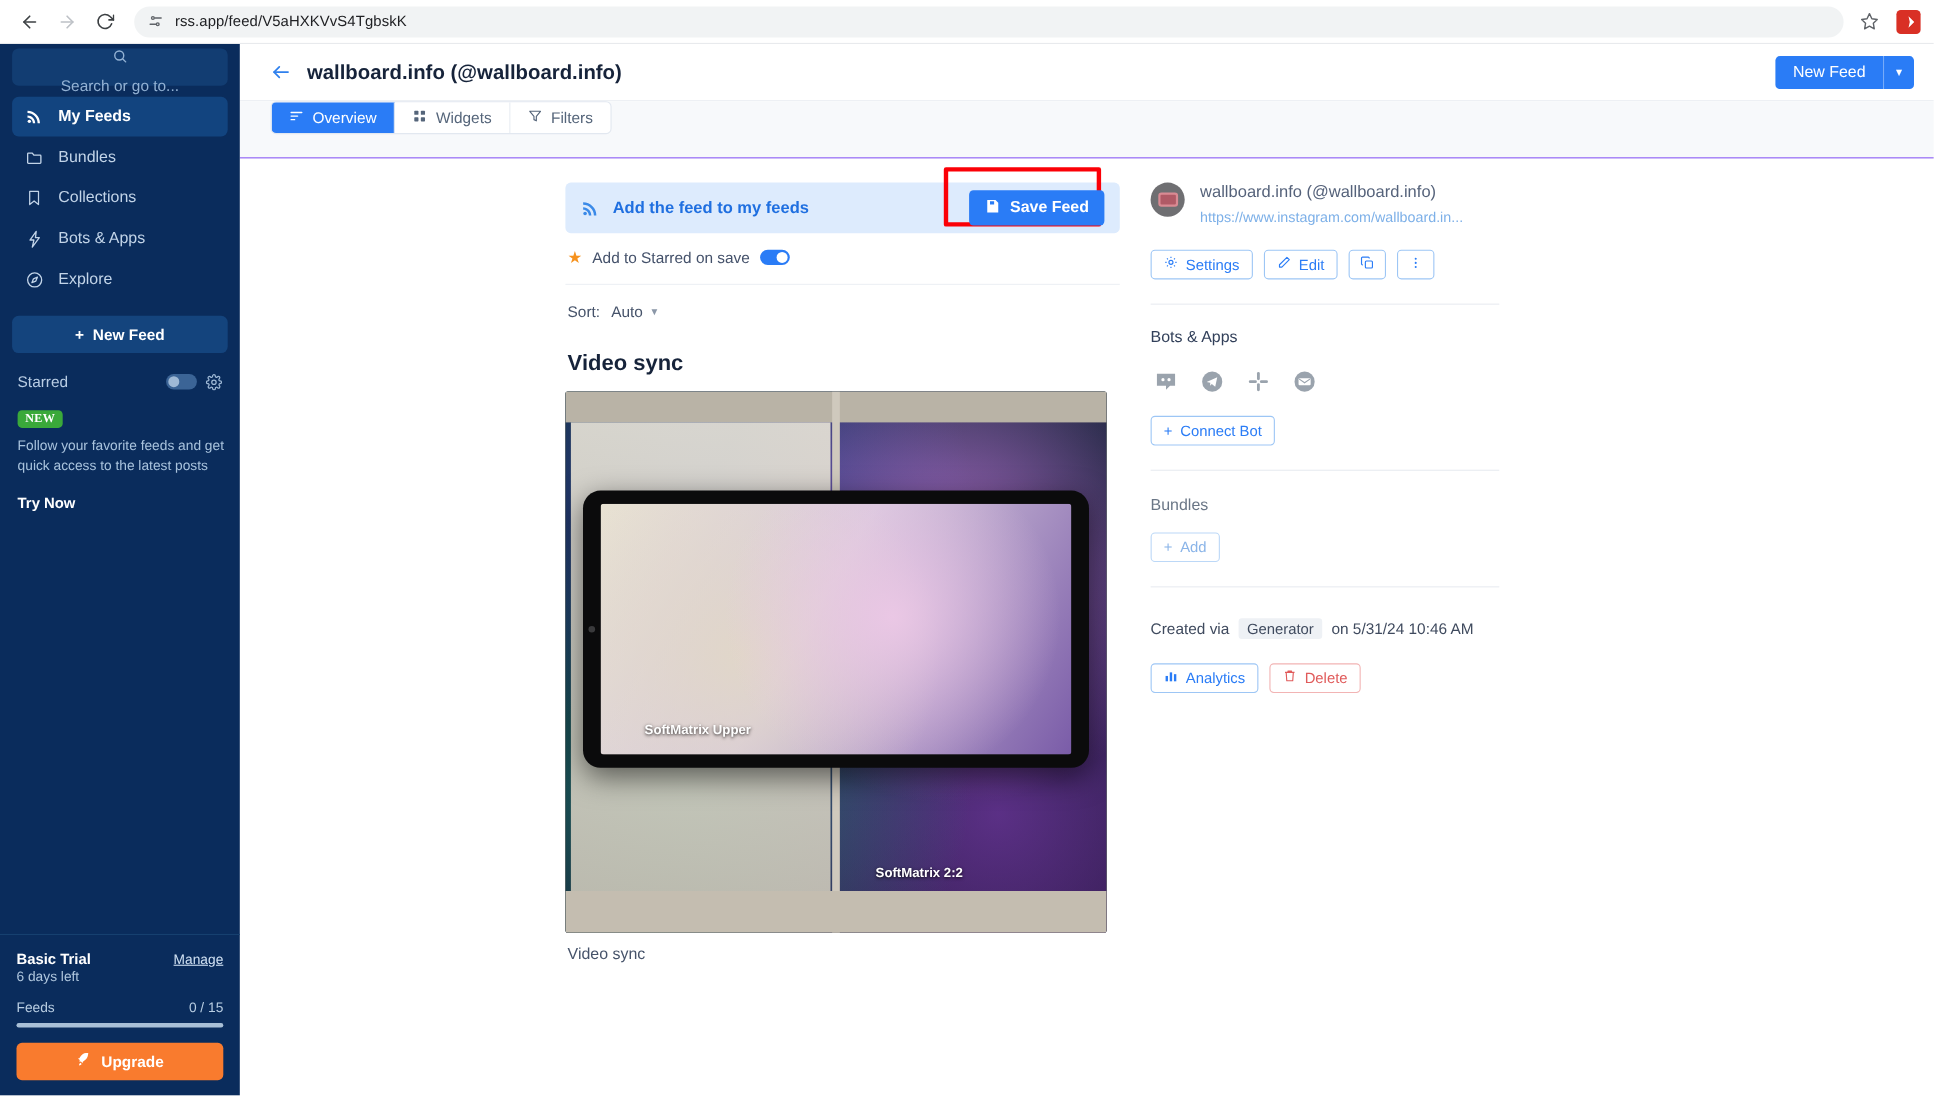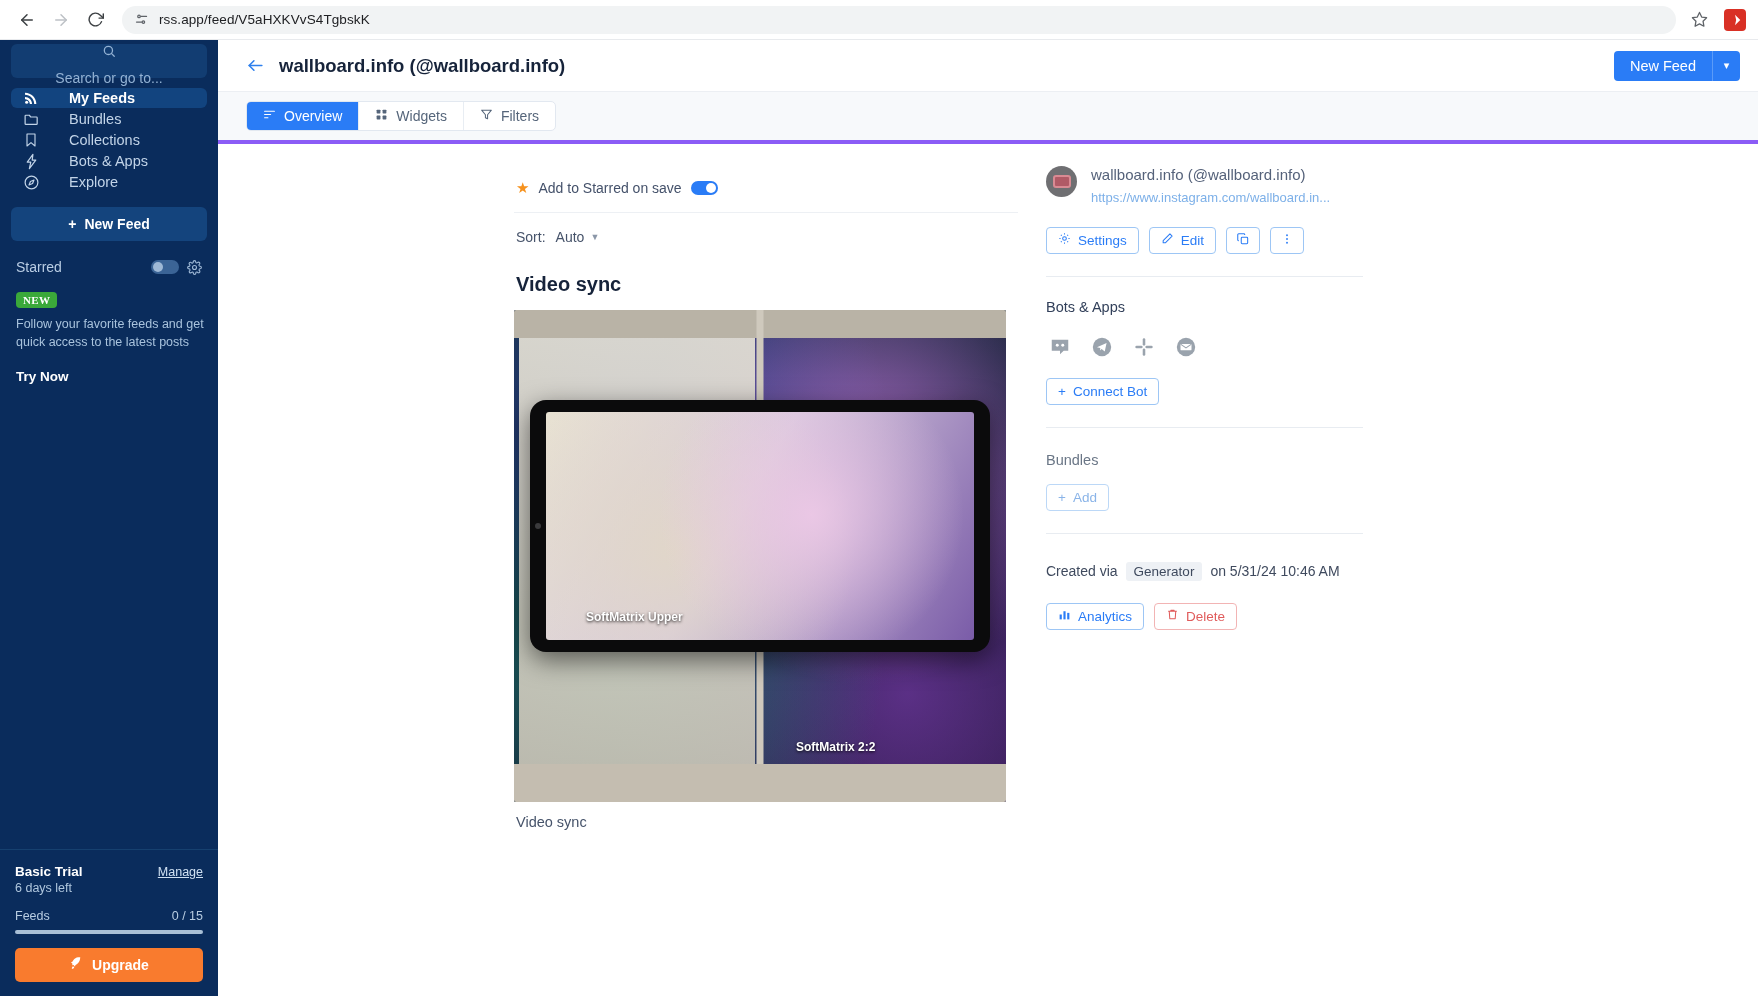--- a/index.html
+++ b/index.html
@@ -91,22 +91,22 @@
     display: flex; align-items: center;
     gap: 9px;
     padding: 0 12px;
     color: #93b2d4;
     font-size: 14px;
     flex-direction: column;
   }
   .nav-list { padding: 0 11px; }
   .nav-item {
     display: flex; align-items: center;
-    gap: 29px;
-    height: 20px;
+    gap: 13px;
+    height: 36px;
     padding: 0 11px;
     border-radius: 6px;
     color: #c2d4e8;
     font-size: 14.5px;
     margin-bottom: 1px;
   }
   .nav-item.active { background: #12447f; color: #fff; font-weight: bold; }
   .nav-item .ic { width: 18px; display: flex; align-items: center; justify-content: center; flex: none; }
   .new-feed-side {
     margin: 14px 11px 0 11px;
@@ -191,22 +191,22 @@
     background: #2a7cf6; color: #fff;
     height: 30px; width: 28px;
     border-left: 1px solid #5b9bf8;
     border-radius: 0 4px 4px 0;
     display: flex; align-items: center; justify-content: center;
     font-size: 11px;
   }
   .tabsbar {
     height: 52px;
     background: #f7f9fb;
-    border-bottom: 4px solid #8b5cf6;
-    display: flex; align-items: center;
+    border-bottom: 1px solid #8b5cf6;
+    display: flex; 
     padding-left: 28px;
     flex: none;
   }
   .tabs {
     display: flex;
     background: #fff;
     border: 1px solid #e2e8f0;
     border-radius: 5px;
     overflow: hidden;
     height: 30px;
@@ -601,20 +601,41 @@
           <span>Filters</span>
         </div>
       </div>
     </div>
 
     <div class="content">
       <div class="col-spacer"></div>
 
       <div class="feed-col">
 
+        <div class="add-banner">
+          <span class="rss-ic">
+            <svg width="17" height="17" viewBox="0 0 24 24" fill="currentColor">
+                <circle cx="5.5" cy="18.5" r="2.3"></circle>
+                <path d="M3 10.5v3.2c4 0 7.3 3.3 7.3 7.3h3.2C13.5 15.2 8.8 10.5 3 10.5z"></path>
+                <path d="M3 4v3.2c7.6 0 13.8 6.2 13.8 13.8H20C20 11.6 12.4 4 3 4z"></path>
+              </svg>
+          </span>
+          <span class="txt">Add the feed to my feeds</span>
+          <span class="save-wrap">
+            <span class="save-highlight"></span>
+            <span class="save-btn">
+              <span>
+                <svg width="15" height="15" viewBox="0 0 24 24" fill="currentColor">
+                    <path d="M4 3h12l4 4v14H4zM8 4.6v4.8h6V4.6zM7.5 13h9v6.4h-9z"></path>
+                  </svg>
+              </span>
+              <span>Save Feed</span>
+            </span>
+          </span>
+        </div>
 
         <div class="starred-save">
           <span class="star-glyph">★</span>
           <span>Add to Starred on save</span>
           <span class="toggle-on"></span>
         </div>
 
         <div class="sort-row">
           <span>Sort:</span>
           <span class="sort-value">

